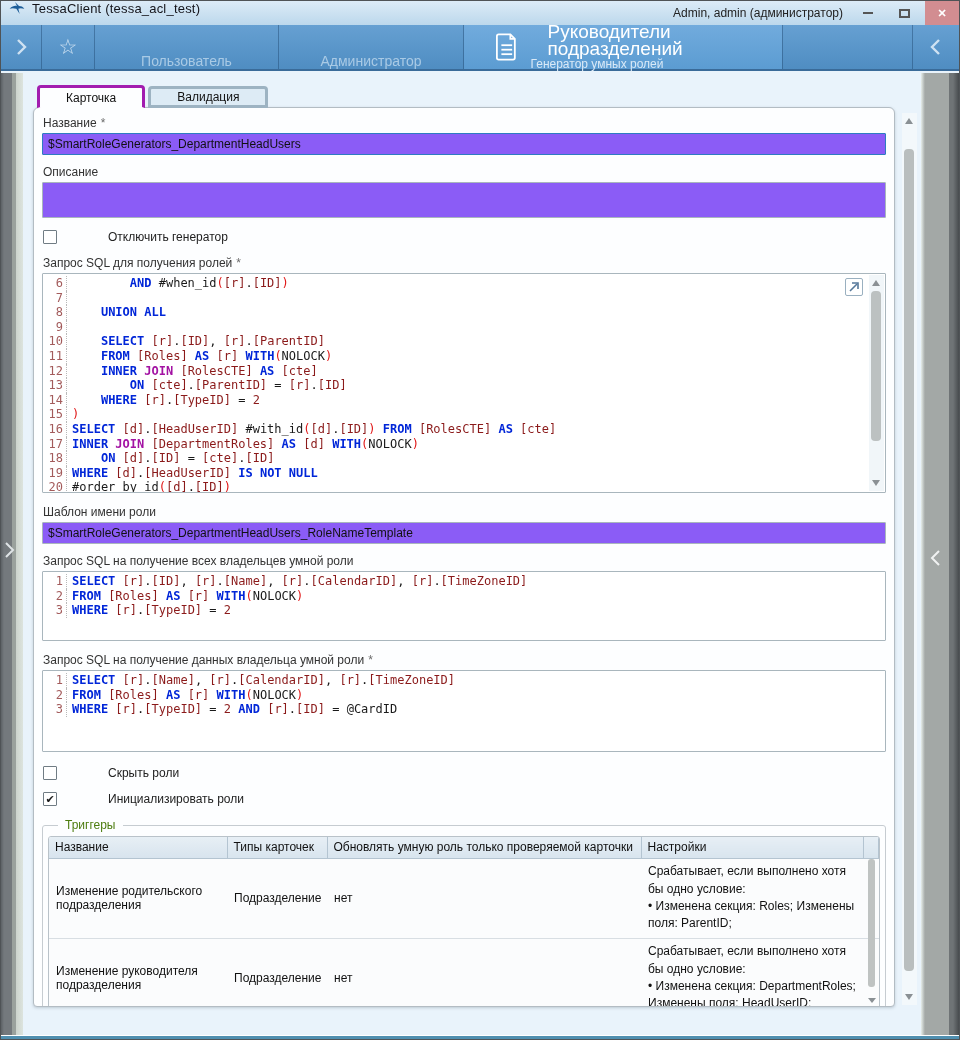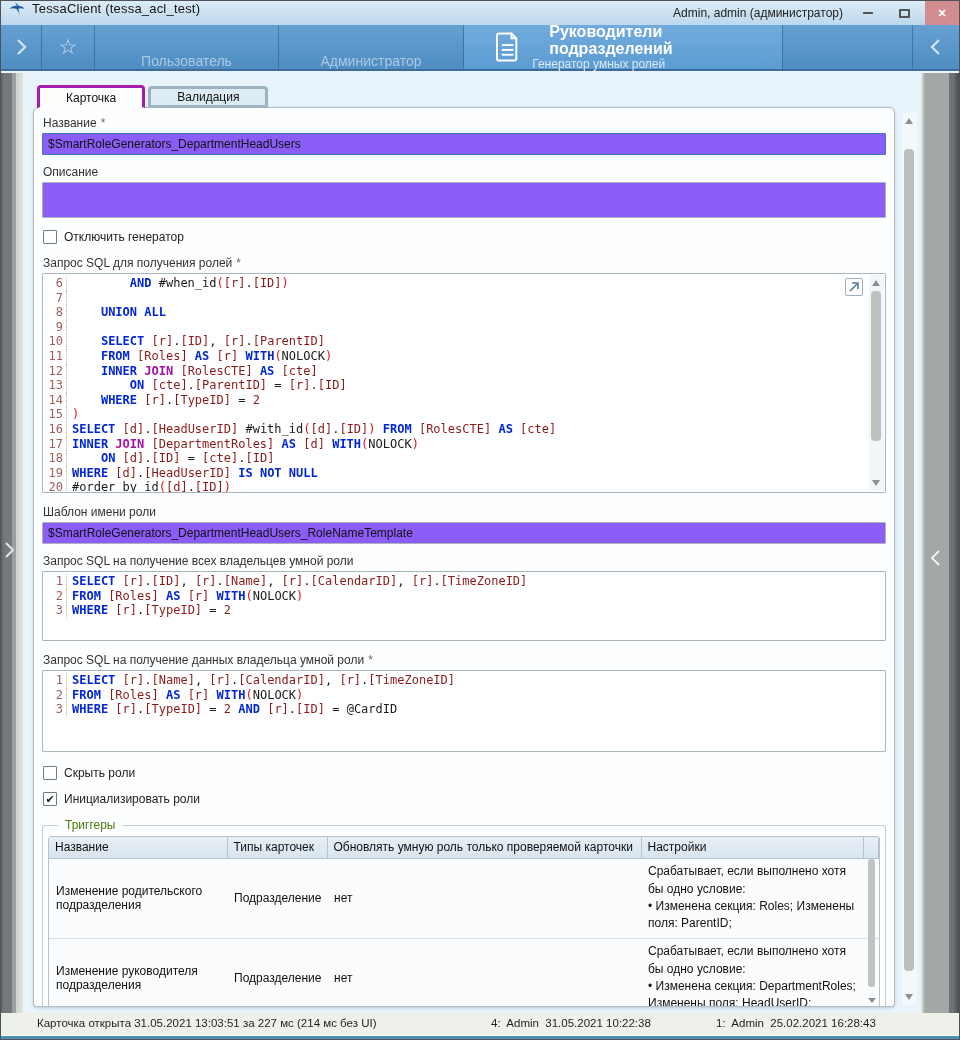--- a/index.html
+++ b/index.html
@@ -29,21 +29,21 @@
   .nav-sep { width:1px; background:rgba(30,70,110,.45); height:100%; }
   .nav-btn { display:flex; align-items:center; justify-content:center; color:#cfe2f2; }
   .nav-chev { width:40px; }
   .nav-star { width:52px; font-size:21px; color:#cfe2f2; }
   .nav-tab { display:flex; align-items:flex-end; justify-content:center;
     font-size:14px; color:#a9cae5; }
   .tab-user { width:183px; } .tab-admin { width:184px; }
   .nav-active { width:318px; background:linear-gradient(#71abdd,#5b9cd2);
     display:flex; align-items:center; padding-left:32px; }
   .nav-active .doc { margin-right:13px; }
-  .nav-active .t1 { font-size:16px; font-weight:bold; color:#fff; line-height:17px;margin-left:17px; }
+  .nav-active .t1 { font-size:19px; font-weight:normal; color:#fff; line-height:17px;margin-left:17px; }
   .nav-active .t2 { font-size:12px; color:#d9e9f7; line-height:15px; }
   .nav-right { flex:1; display:flex; justify-content:flex-end; }
   .nav-collapse { width:46px; display:flex; align-items:center; justify-content:center; }
 
   
   .strip-left { position:absolute; left:0; top:72px; width:22px; height:962px;
     background:linear-gradient(90deg,#5c6165 0,#74797d 3px,#74797d 11px,#9aa19d 11px,#9aa19d 15px,#ccd3cd 15px,#dde4de 22px); }
   .strip-left svg { position:absolute; left:1px; top:468px; }
   .strip-right { position:absolute; right:0; top:72px; width:38px; height:962px;
     background:linear-gradient(90deg,#e7eeea 0,#a3a8a6 4px,#a3a8a6 28px,#6f7476 28px,#6f7476 32px,#474b4e 38px); }
@@ -63,21 +63,21 @@
 
   .lbl { font-size:12px; color:#333; margin:2px 0 3px 1px; }
   .lbl .req { color:#6b6b6b; margin-left:4px; }
   .mt10 { margin-top:10px; } .mt12 { margin-top:12px; }
 
   .tbox { width:100%; height:22px; border:1px solid #a9b6bd; background:#8b5cf6;
     font-size:12px; color:#111; display:flex; align-items:center; padding:0 5px; border-radius:1px; }
   .tbox.focused { border-color:#2e7cc1; }
   .area { height:36px; align-items:flex-start; }
 
-  .cbrow { display:flex; margin:12px 0 0 1px; font-size:12px; color:#222; }
+  .cbrow { display:flex; margin:12px 0 0 1px; font-size:12px; color:#222;gap:44px; }
   .cb { width:14px; height:14px; border:1px solid #707c84; background:#fff; margin-right:7px;
     display:inline-flex; align-items:center; justify-content:center; font-size:11px; color:#1c1c1c; border-radius:1px; }
 
   
   .sql { position:relative; border:1px solid #a9b6bd; background:#fff; border-radius:1px;
     font-family:"DejaVu Sans Mono","Liberation Mono",monospace; font-size:12px; line-height:14.6px;
     padding:2px 0 0 2px; overflow:hidden; }
   .sql .cl { display:flex; white-space:pre; }
   .sql .ln { width:22px; text-align:right; color:#a35b5b; border-right:1px dotted #b9b9b9;
     padding-right:3px; margin-right:5px; flex:0 0 auto; }
@@ -332,19 +332,14 @@
       </div>
     </fieldset>
   </div>
 
   <div class="main-scroll">
     <div class="arr up"></div>
     <div class="thumb"></div>
     <div class="arr dn"></div>
   </div>
 
-  <div class="statusbar">
-    <span class="st-open">Карточка открыта 31.05.2021 13:03:51 за 227 мс (214 мс без UI)</span>
-    <span class="st-mid">4:  Admin  31.05.2021 10:22:38</span>
-    <span class="st-right">1:  Admin  25.02.2021 16:28:43</span>
-  </div>
   <div class="bottom-edge"></div>
 </div>
 
 </body></html>

